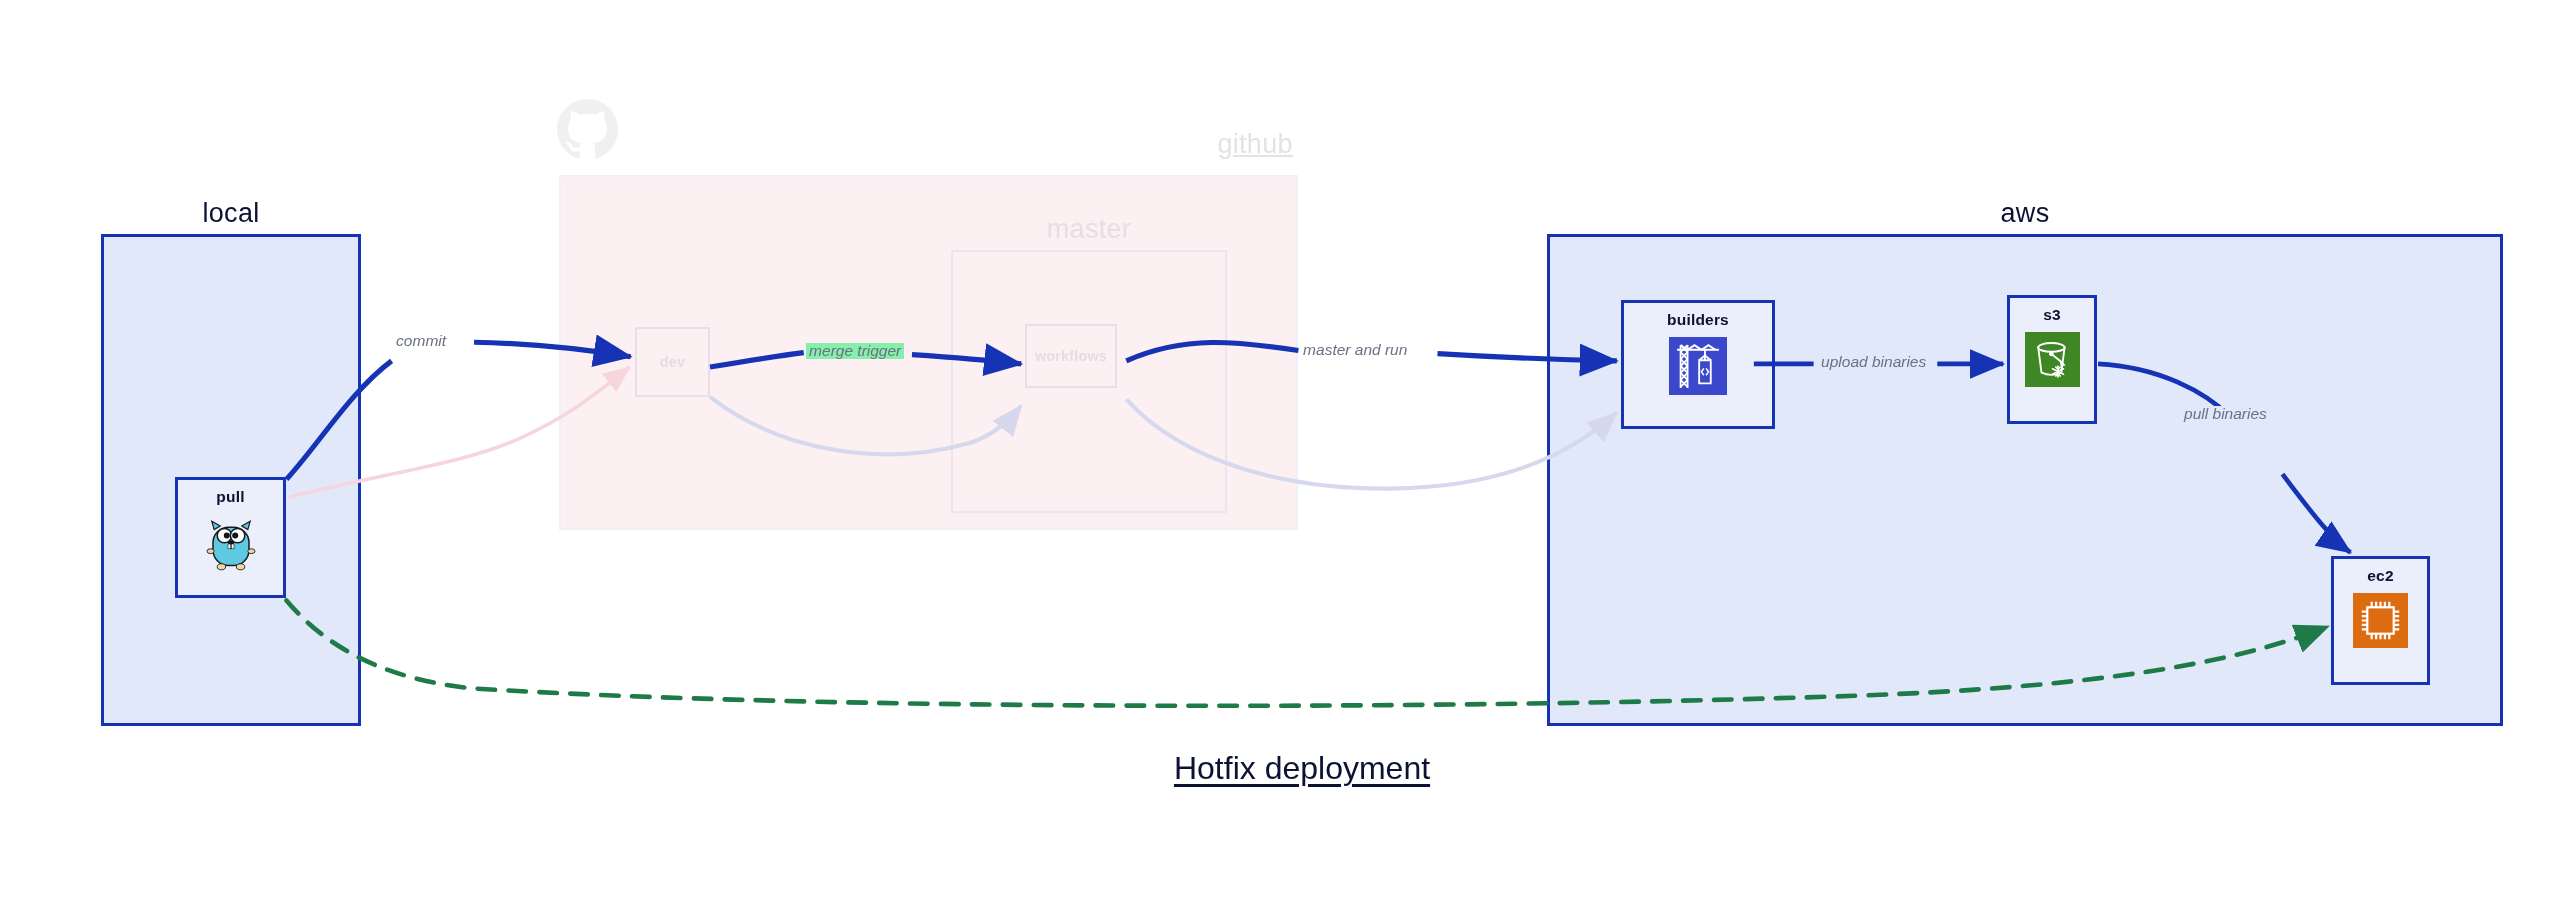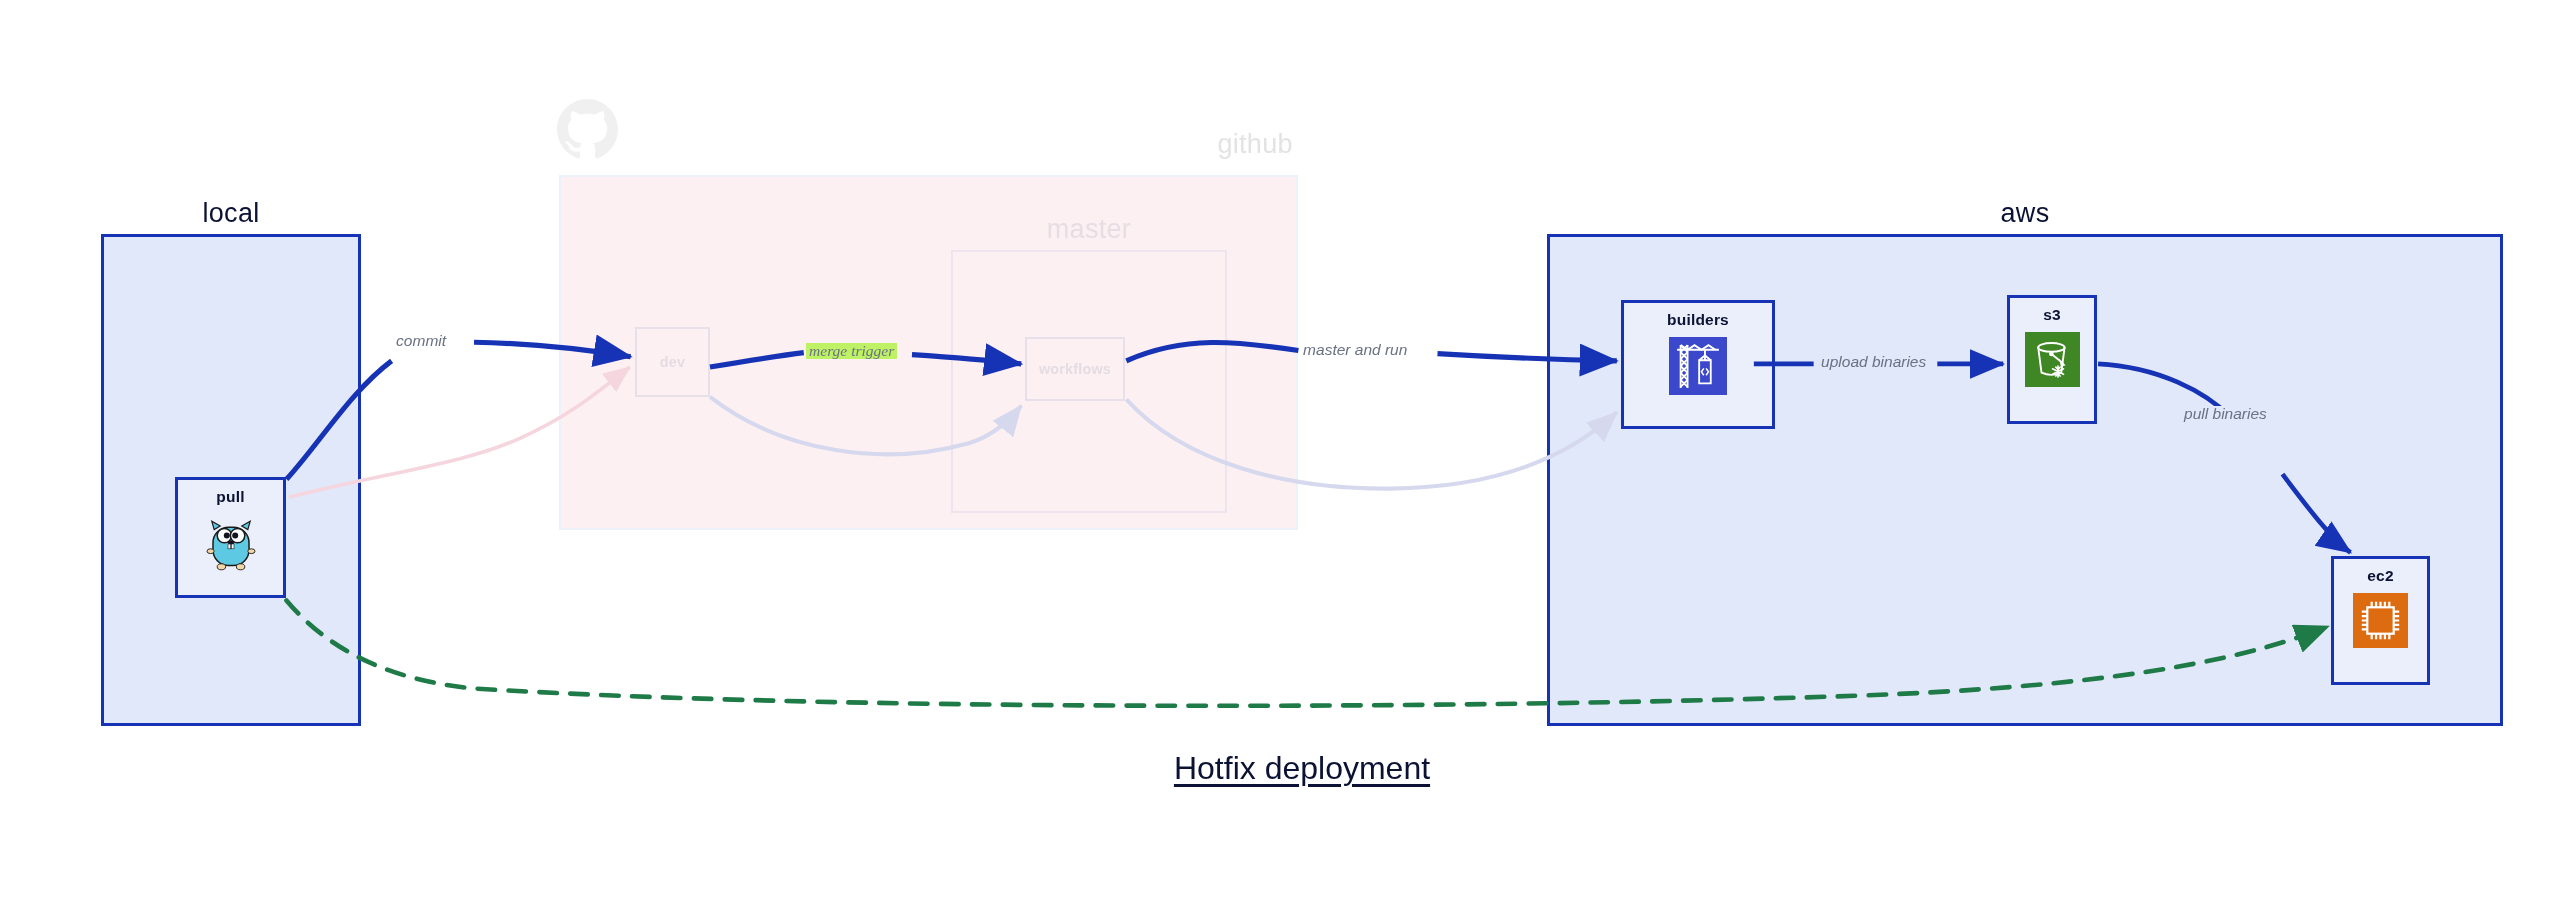--- a/index.html
+++ b/index.html
@@ -73,20 +73,21 @@
     opacity: 0.55;
   }
   .label-github {
     left: 559px;
     top: 129px;
     width: 739px;
     text-align: right;
     padding-right: 5.2px;
     box-sizing: border-box;
     color: #e3e3e3;
+    text-decoration: underline;
   }
   .cluster-master {
     left: 951px;
     top: 250px;
     width: 276px;
     height: 263px;
     background: transparent;
     border: 2.1px solid #E3DCEA;
     opacity: 0.6;
   }
@@ -143,41 +144,41 @@
     display: flex;
     align-items: center;
     justify-content: center;
     opacity: 0.75;
   }
   .node-dim .node-label {
     color: #DDD6DD;
     font-size: 14.4px;
   }
   .node-dev      { left: 635px; top: 327px; width: 75px; height: 70px; }
-  .node-workflows{ left: 1025px; top: 337px; width: 100px; height: 64px; }
+  .node-workflows{ left: 1025px; top: 324px; width: 92px; height: 64px; }
 
   
   #edges {
     position: absolute;
     left: 0; top: 0;
     width: 2604px;
     height: 902px;
     pointer-events: none;
   }
   .edge-label {
     position: absolute;
     font-size: 15.5px;
     font-style: italic;
     color: #6A7183;
     background: #ffffff;
     padding: 0 3.1px;
     white-space: nowrap;
     line-height: 1;
   }
-  .edge-label.on-pink { background: #bef264; font-family: Liberation Serif, serif; }
+  .edge-label.on-pink { background: #86efac; }
   .edge-label.on-blue { background: #E1E8FA; font-style: italic; }
 
   
   .diagram-title {
     position: absolute;
     left: 0;
     top: 750px;
     width: 2604px;
     text-align: center;
     font-size: 32px;

